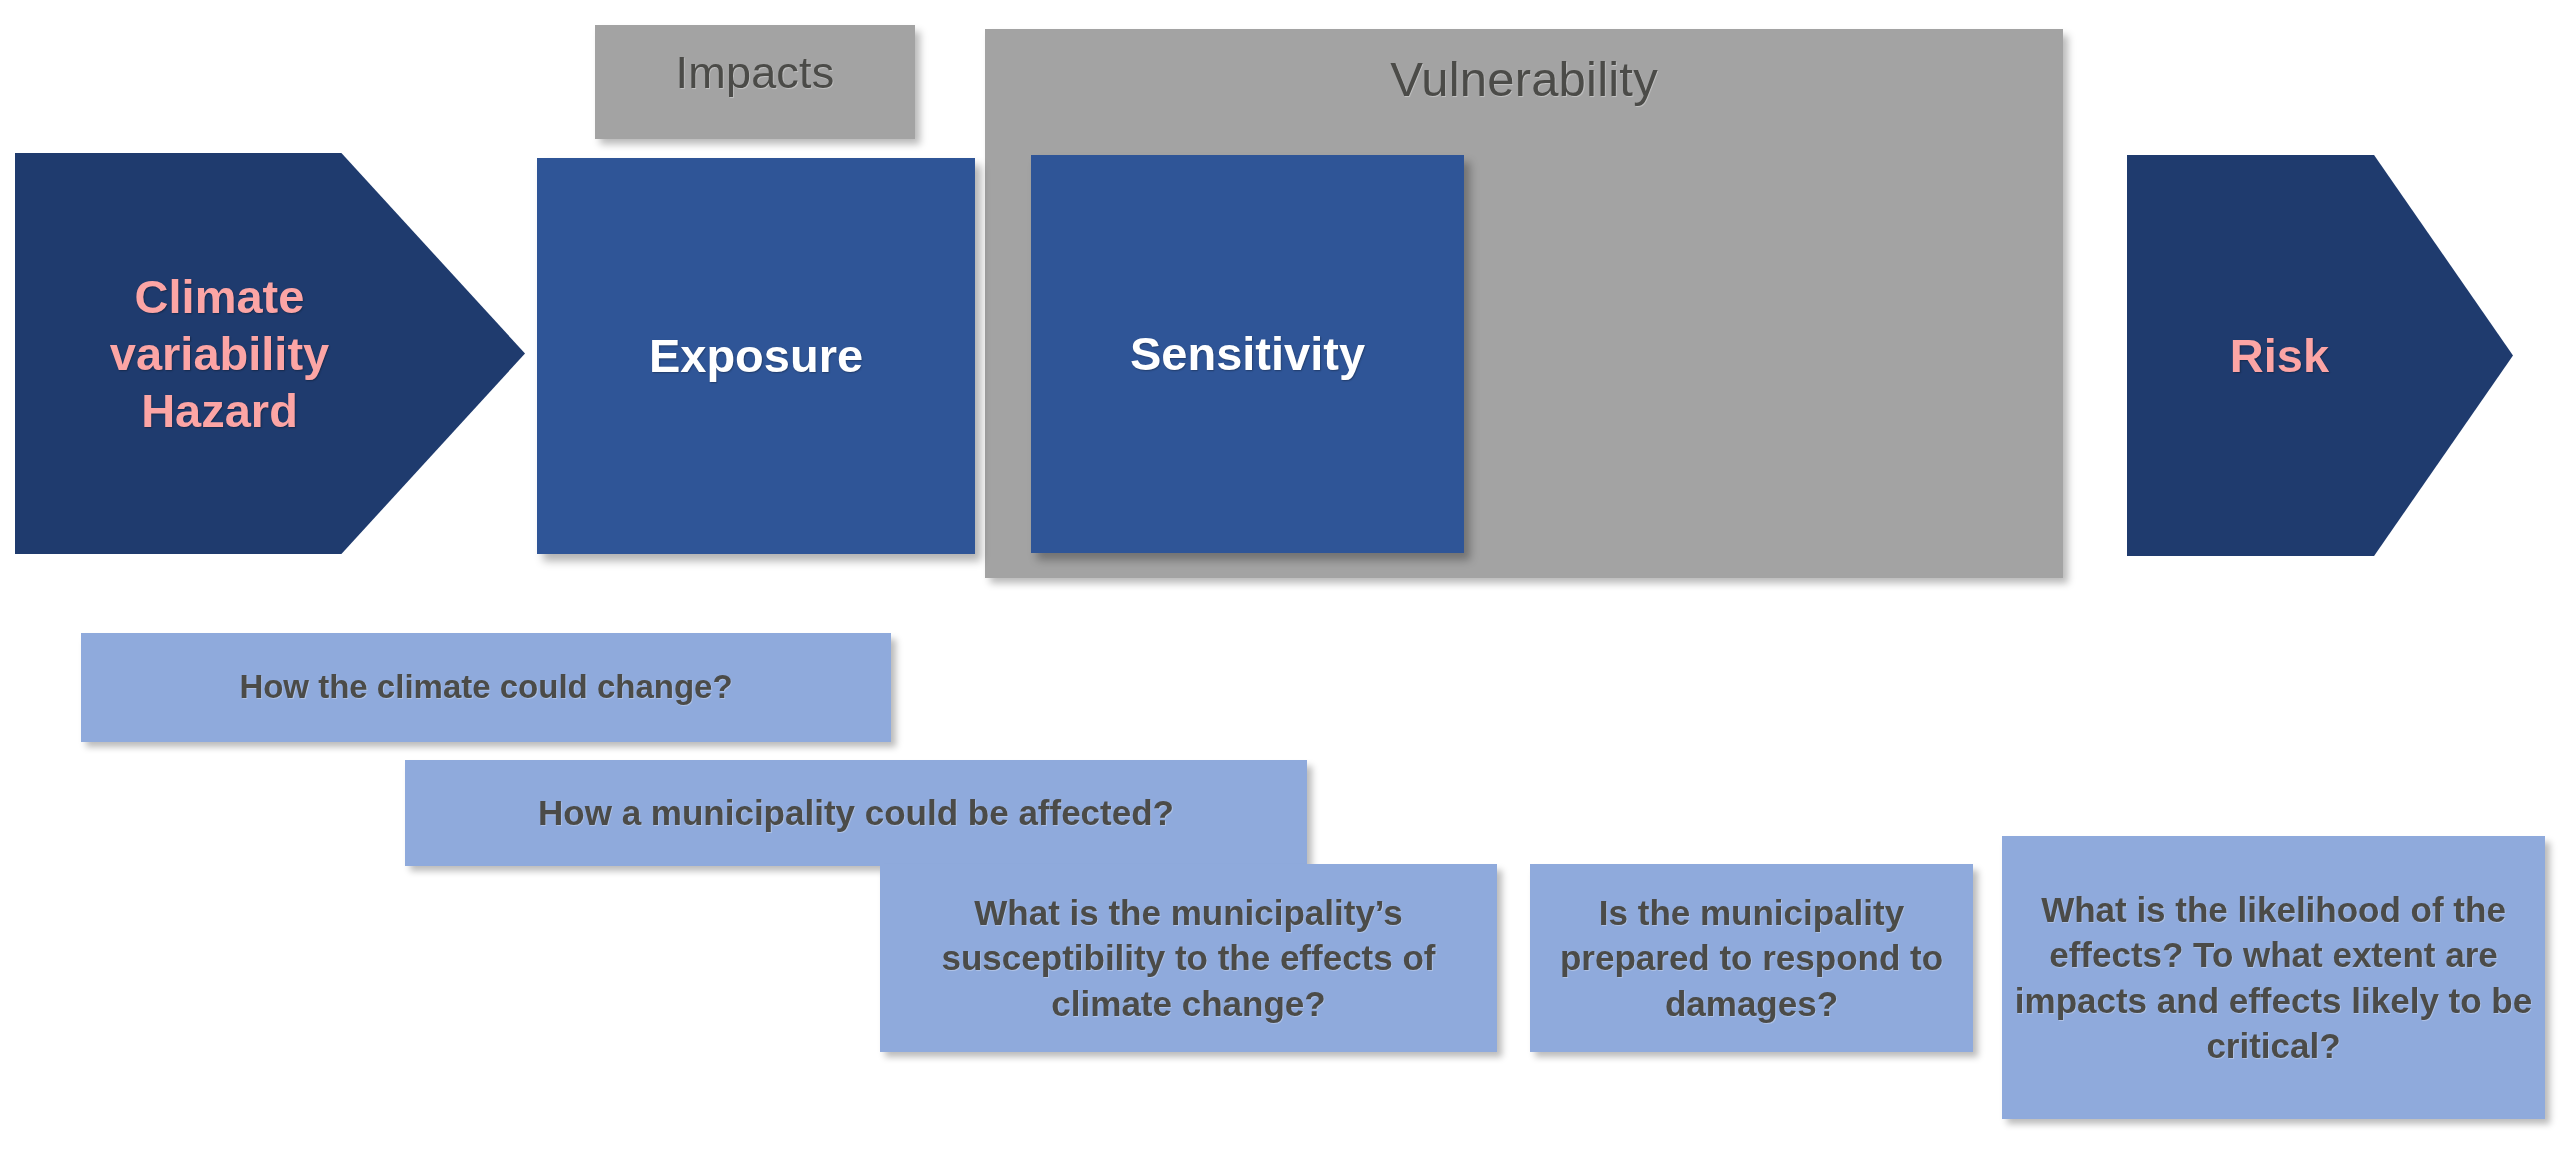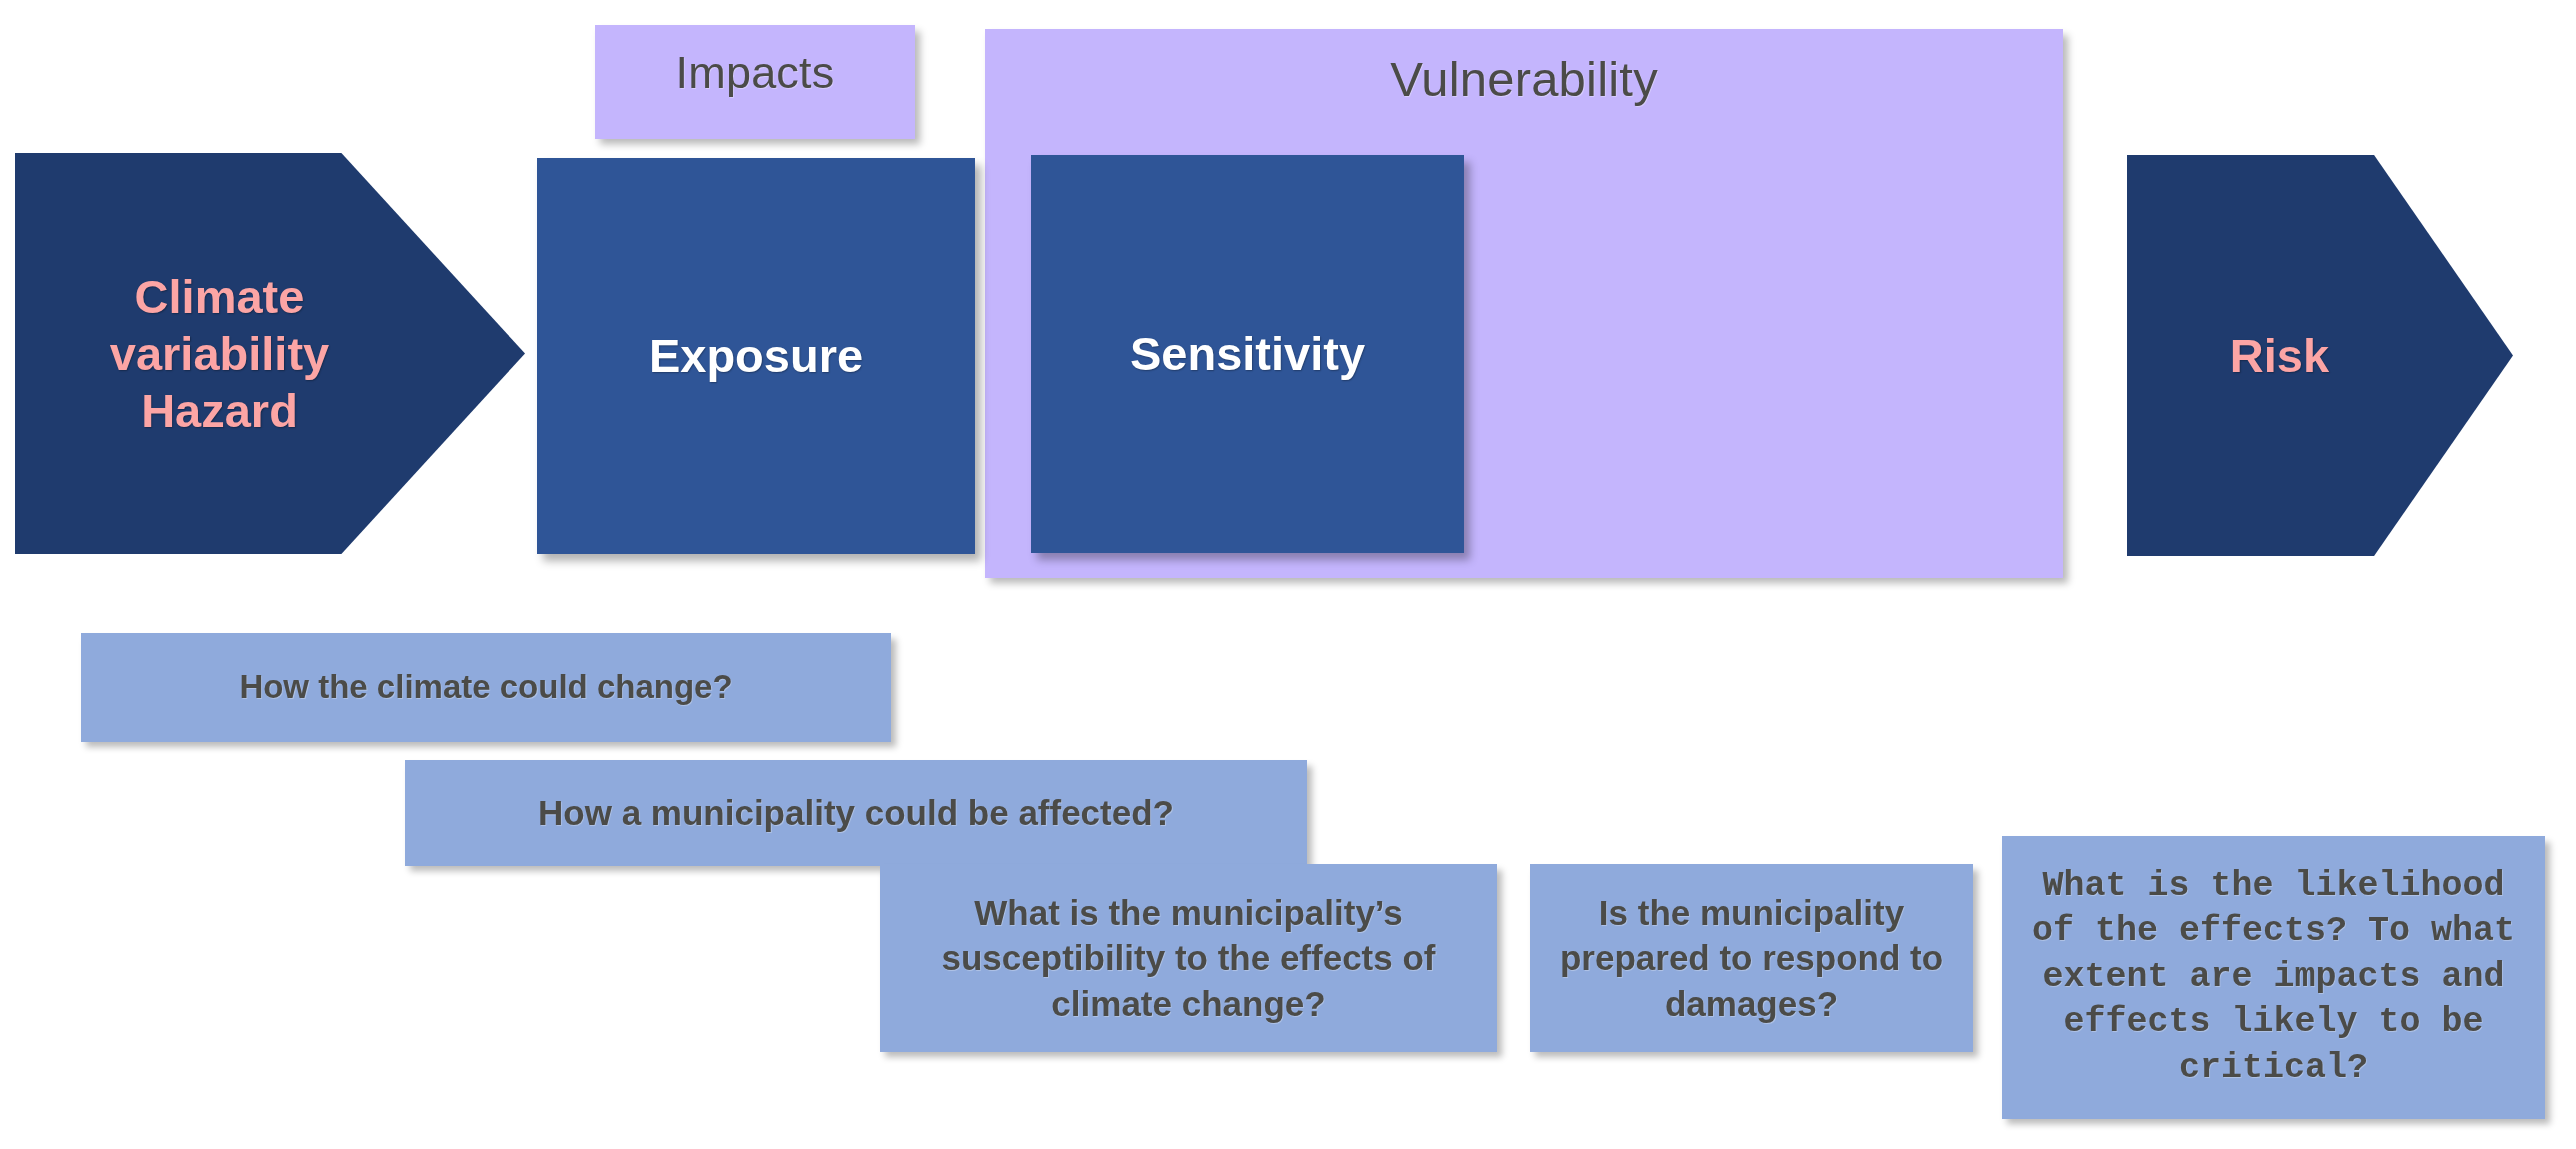--- a/index.html
+++ b/index.html
@@ -24,21 +24,21 @@
     position: absolute;
     box-sizing: border-box;
     display: flex;
     align-items: center;
     justify-content: center;
     text-align: center;
   }
 
   
   .group-band {
-    background: #c4b5fd;
+    background: #a3a3a3;
     box-shadow: 5px 5.9px 7.5px rgba(0,0,0,0.28);
   }
   .group-band-label {
     position: absolute;
     left: 0;
     right: 0;
     color: #4b4b48;
     font-weight: 400;
     letter-spacing: 0.2px;
     text-shadow: 0.8px 0.8px 0.8px rgba(255,255,255,0.35);
@@ -129,17 +129,17 @@
 
   <div class="node caption-box" style="left:880px; top:864px; width:617px; height:188px;">
     <div class="caption-text" style="font-size:35px;">What is the municipality’s susceptibility  to the effects of climate  change?</div>
   </div>
 
   <div class="node caption-box" style="left:1530px; top:864px; width:443px; height:188px;">
     <div class="caption-text" style="font-size:35px;">Is the municipality prepared  to respond to damages?</div>
   </div>
 
   <div class="node caption-box" style="left:2002px; top:836px; width:543px; height:283px;">
-    <div class="caption-text" style="font-size:35px;font-family:Liberation Mono, monospace;">What is the likelihood  of the effects? To what extent are impacts and effects likely  to be critical?</div>
+    <div class="caption-text" style="font-size:35px;">What is the likelihood  of the effects? To what extent are impacts and effects likely  to be critical?</div>
   </div>
 
 </div>
 
 
 </body></html>

